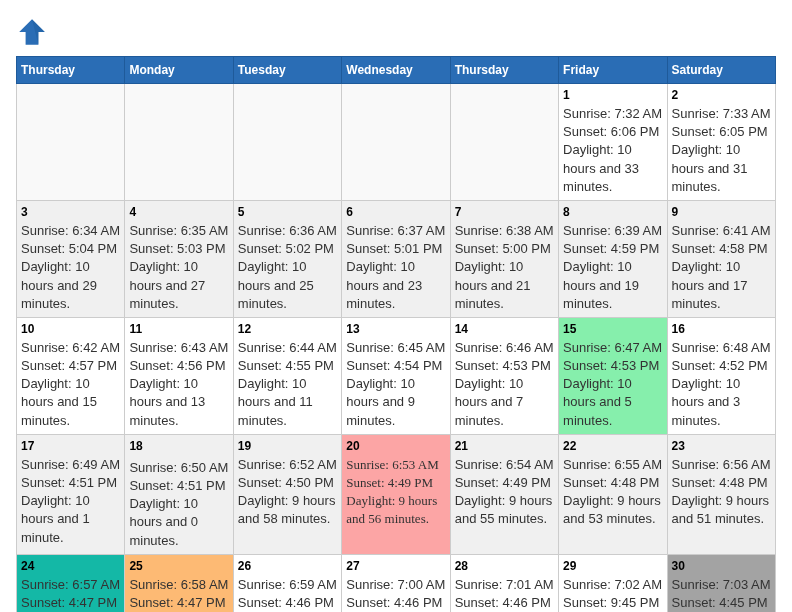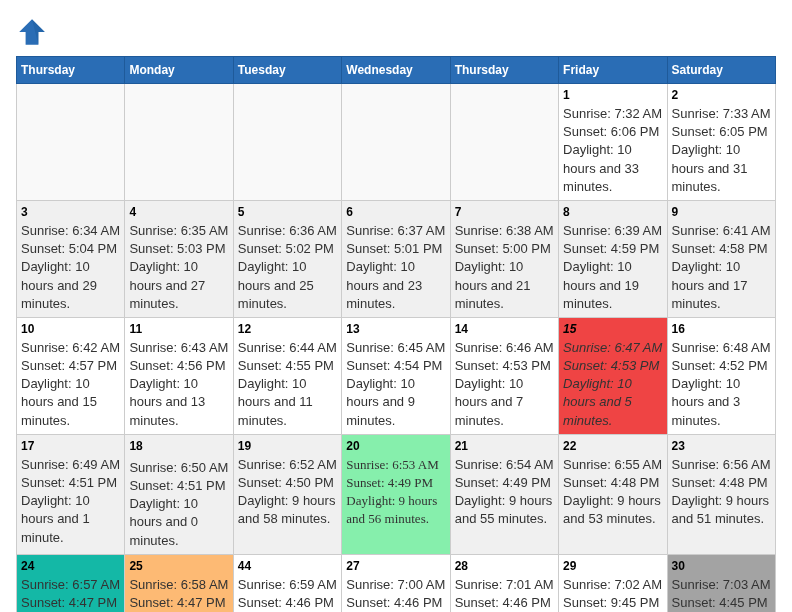--- a/index.html
+++ b/index.html
@@ -207,21 +207,21 @@
           <div class="day-info" style="white-space: pre-line;">Sunrise: 6:45 AM
 Sunset: 4:54 PM
 Daylight: 10 hours and 9 minutes.</div>
         </td>
         <td style="background: rgb(255, 255, 255);">
           <span class="day-num">14</span>
           <div class="day-info" style="white-space: pre-line;">Sunrise: 6:46 AM
 Sunset: 4:53 PM
 Daylight: 10 hours and 7 minutes.</div>
         </td>
-        <td style="background: #ef4444; font-style: italic;">
+        <td style="background: #86efac;">
           <span class="day-num">15</span>
           <div class="day-info" style="white-space: pre-line;">Sunrise: 6:47 AM
 Sunset: 4:53 PM
 Daylight: 10 hours and 5 minutes.</div>
         </td>
         <td style="background: rgb(255, 255, 255);">
           <span class="day-num">16</span>
           <div class="day-info" style="white-space: pre-line;">Sunrise: 6:48 AM
 Sunset: 4:52 PM
 Daylight: 10 hours and 3 minutes.</div>
@@ -239,21 +239,21 @@
           <div class="day-info" style="white-space: pre-line; margin-top: 6px;">Sunrise: 6:50 AM
 Sunset: 4:51 PM
 Daylight: 10 hours and 0 minutes.</div>
         </td>
         <td style="background: rgb(240, 240, 240);">
           <span class="day-num">19</span>
           <div class="day-info" style="white-space: pre-line;">Sunrise: 6:52 AM
 Sunset: 4:50 PM
 Daylight: 9 hours and 58 minutes.</div>
         </td>
-        <td style="background: #86efac;">
+        <td style="background: #fca5a5;">
           <span class="day-num">20</span>
           <div class="day-info" style="white-space: pre-line; font-family: Liberation Serif, serif;">Sunrise: 6:53 AM
 Sunset: 4:49 PM
 Daylight: 9 hours and 56 minutes.</div>
         </td>
         <td style="background: rgb(240, 240, 240);">
           <span class="day-num">21</span>
           <div class="day-info" style="white-space: pre-line;">Sunrise: 6:54 AM
 Sunset: 4:49 PM
 Daylight: 9 hours and 55 minutes.</div>
@@ -278,21 +278,21 @@
 Sunset: 4:47 PM
 Daylight: 9 hours and 50 minutes.</div>
         </td>
         <td style="background: #fdba74;">
           <span class="day-num">25</span>
           <div class="day-info" style="white-space: pre-line;">Sunrise: 6:58 AM
 Sunset: 4:47 PM
 Daylight: 9 hours and 48 minutes.</div>
         </td>
         <td style="background: rgb(255, 255, 255);">
-          <span class="day-num">44</span>
+          <span class="day-num">26</span>
           <div class="day-info" style="white-space: pre-line;">Sunrise: 6:59 AM
 Sunset: 4:46 PM
 Daylight: 9 hours and 47 minutes.</div>
         </td>
         <td style="background: rgb(255, 255, 255);">
           <span class="day-num">27</span>
           <div class="day-info" style="white-space: pre-line;">Sunrise: 7:00 AM
 Sunset: 4:46 PM
 Daylight: 9 hours and 46 minutes.</div>
         </td>

